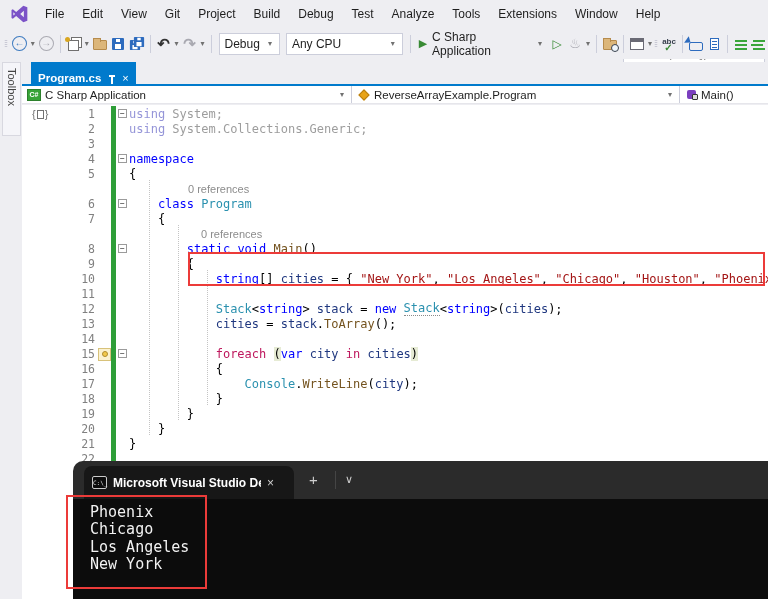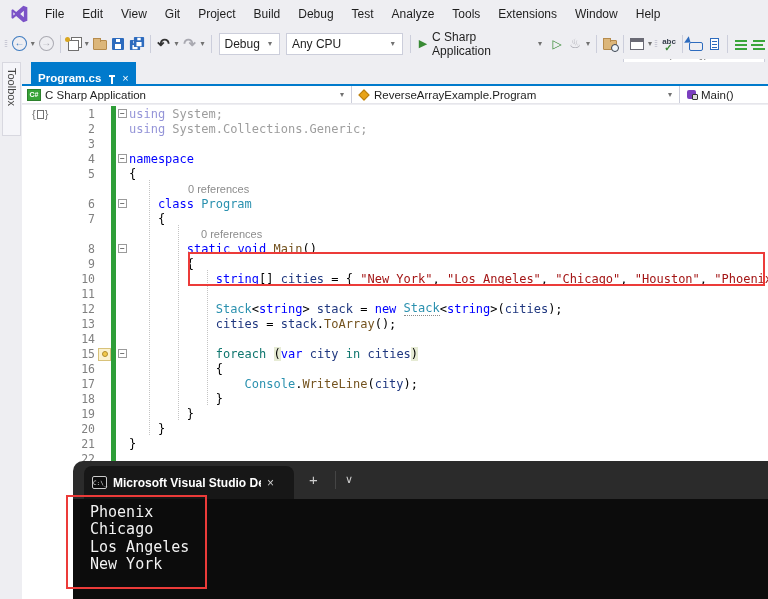--- a/index.html
+++ b/index.html
@@ -96,21 +96,21 @@
   .ctext { display:flex; align-items:center; }
   .ind { display:inline-block; }
   .pl { color:#000; }
   .k { color:#0000FF; }
   .fk { color:#9595D8; }
   .fa { color:#9D9D9D; }
   .ty { color:#2B91AF; }
   .st { color:#A31515; }
   .lo { color:#1F377F; }
   .m { color:#74531F;text-align:center; }
-  .ct { color:#0f766e; }
+  .ct { color:#be185d; }
   .hl { background:#E6EBD4; }
   .u { border-bottom:1px dotted #8A8A8A; }
   .cl-text { font-family:"Liberation Sans", sans-serif; font-size:11px; color:#8C8C8C; }
   .bulb-box { position:absolute; right:-16px; top:1px; width:13px; height:13px; background:#FBF2D0; border:1px solid #D8C27A; display:flex; align-items:center; justify-content:center; }
   .bulb { width:6px; height:6px; border-radius:50%; background:#F2C94C; border:1px solid #B08D2E; }
   .guide { position:absolute; width:0; border-left:1px dotted #C4C4C4; }
 
   
   .redbox { position:absolute; border:2.5px solid #EC3B39; background:transparent; }
   #redbox-code { left:188px; top:252px; width:577px; height:34px; z-index:30; }

